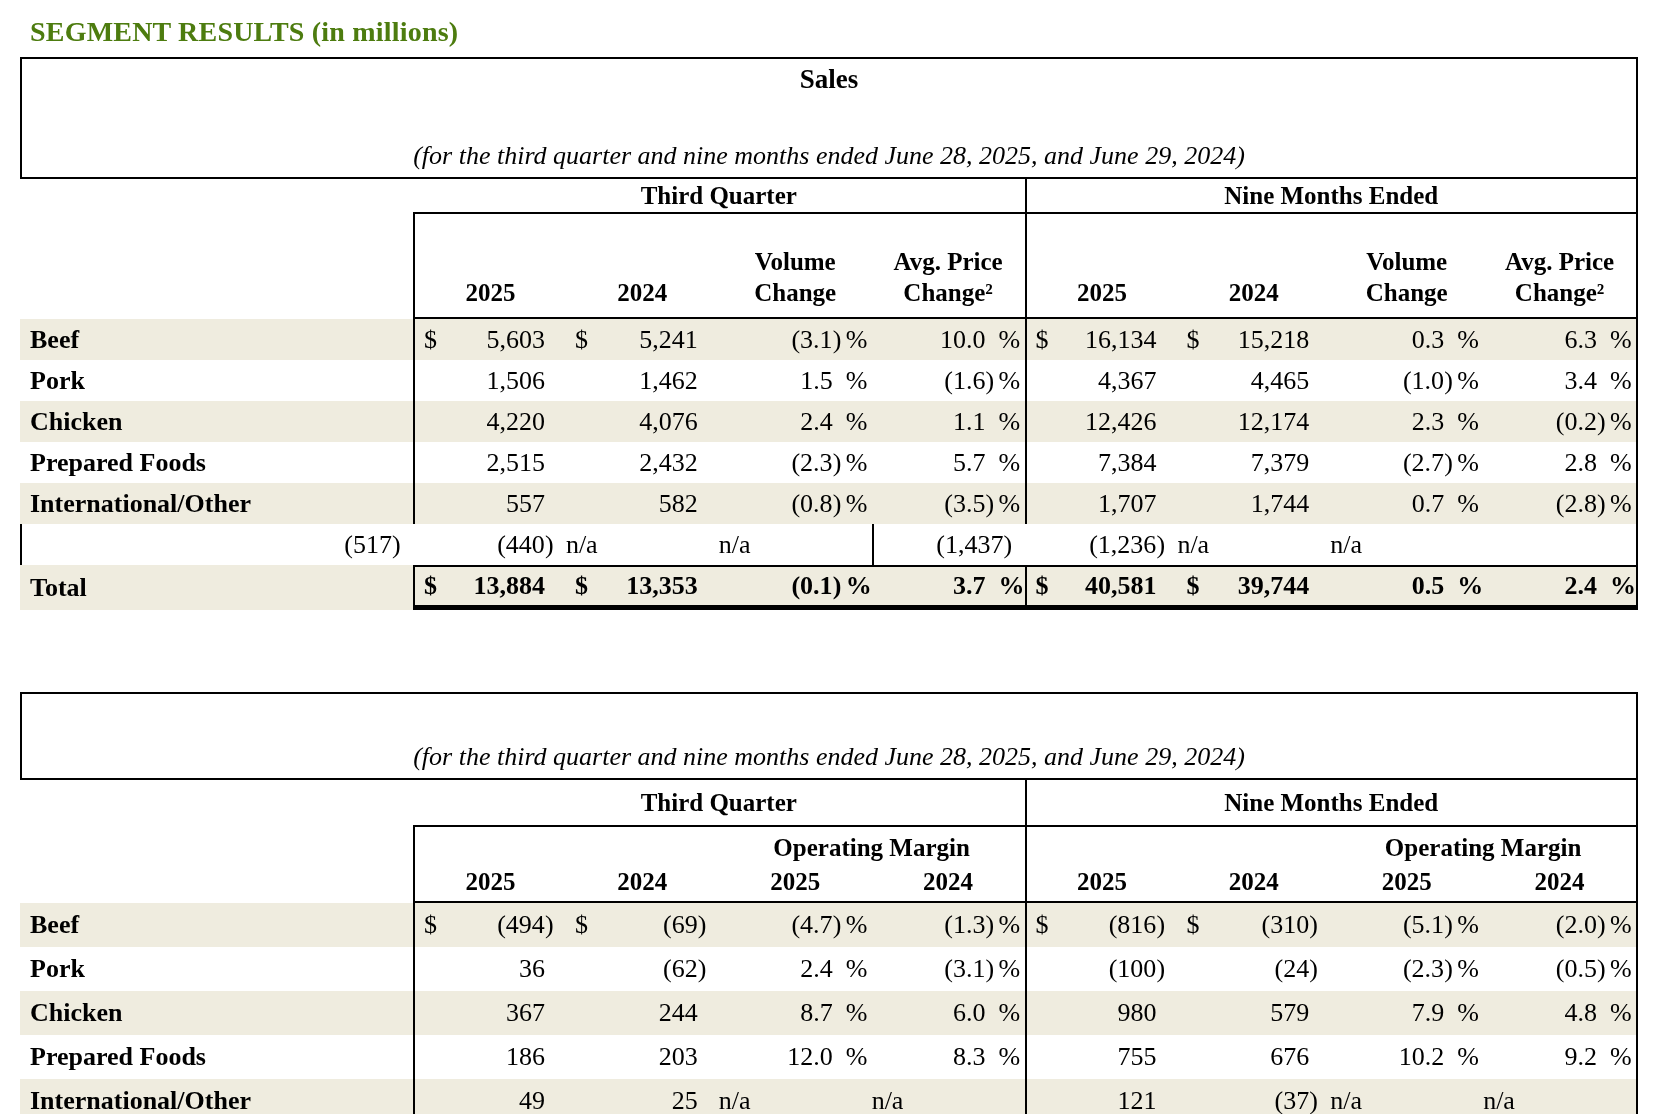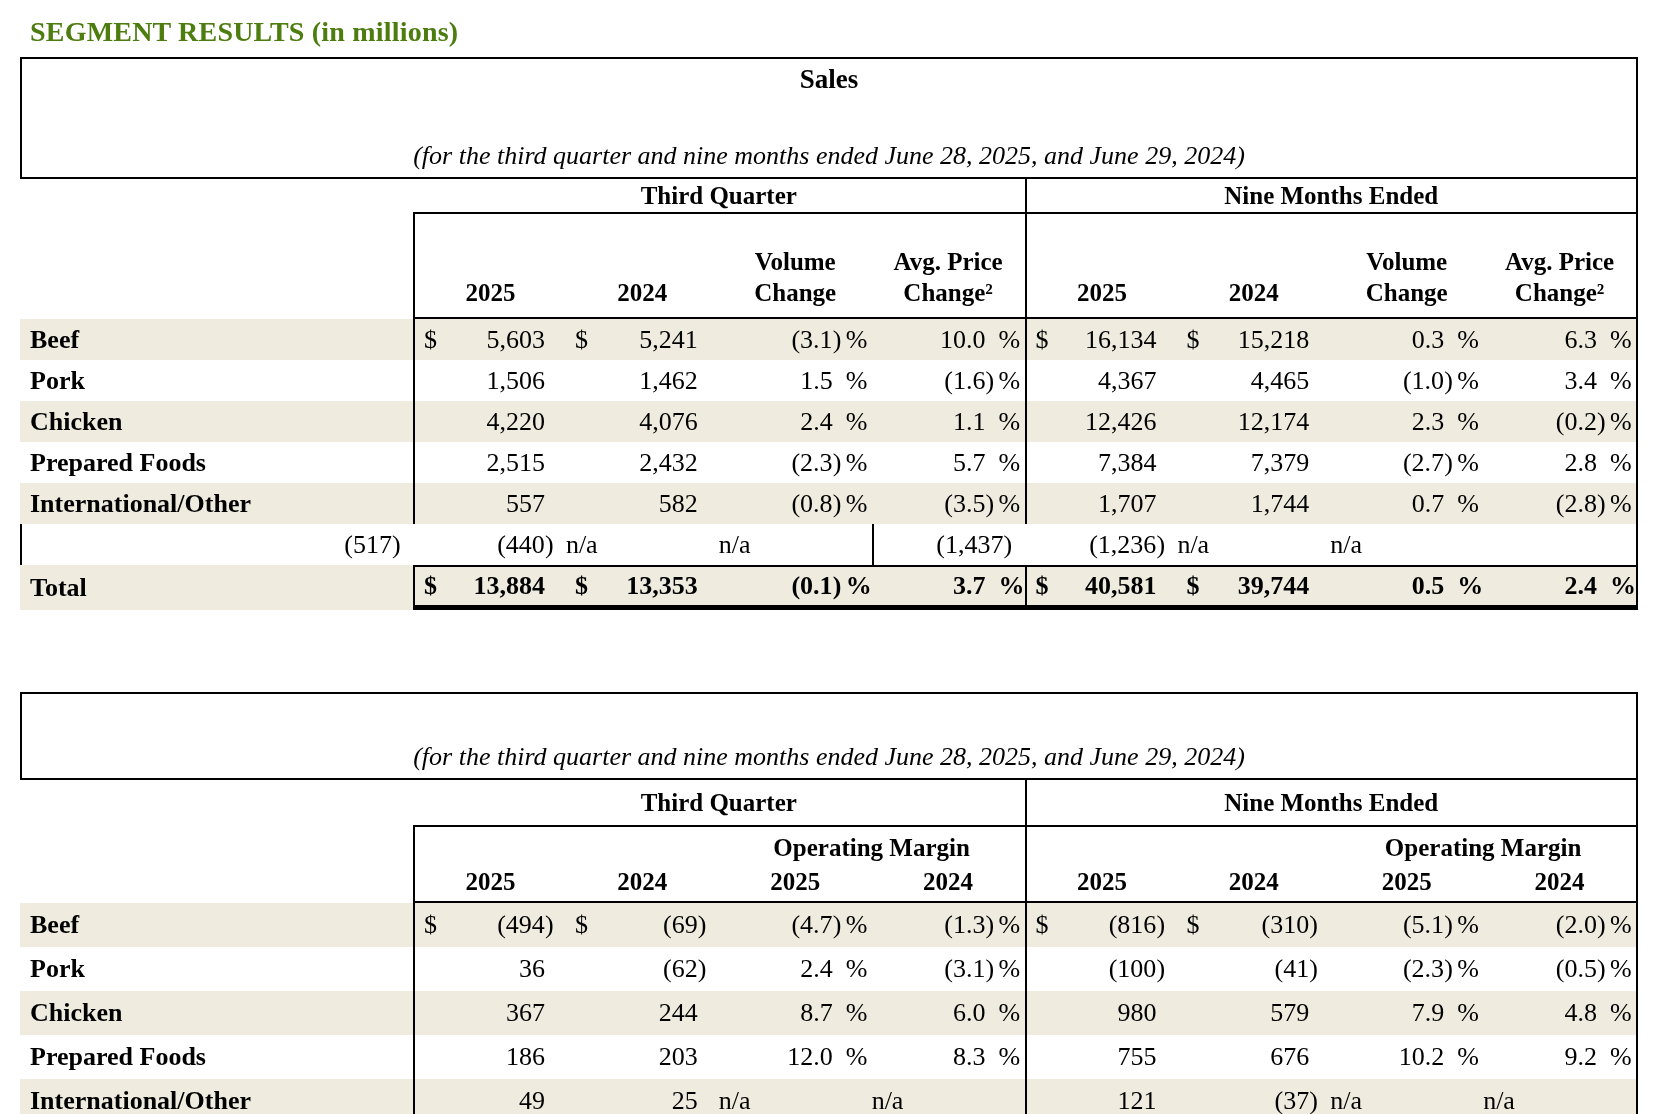--- a/index.html
+++ b/index.html
@@ -515,21 +515,21 @@
             <span class="hang">)</span>
             <span class="pctsign">%</span>
           </div>
           <div class="cell money bl">
             <span class="cur"></span>
             <span class="num">(100</span>
             <span class="hang">)</span>
           </div>
           <div class="cell money">
             <span class="cur"></span>
-            <span class="num">(41</span>
+            <span class="num">(24</span>
             <span class="hang">)</span>
           </div>
           <div class="cell pct">
             <span class="num">(2.3</span>
             <span class="hang">)</span>
             <span class="pctsign">%</span>
           </div>
           <div class="cell pct">
             <span class="num">(0.5</span>
             <span class="hang">)</span>

